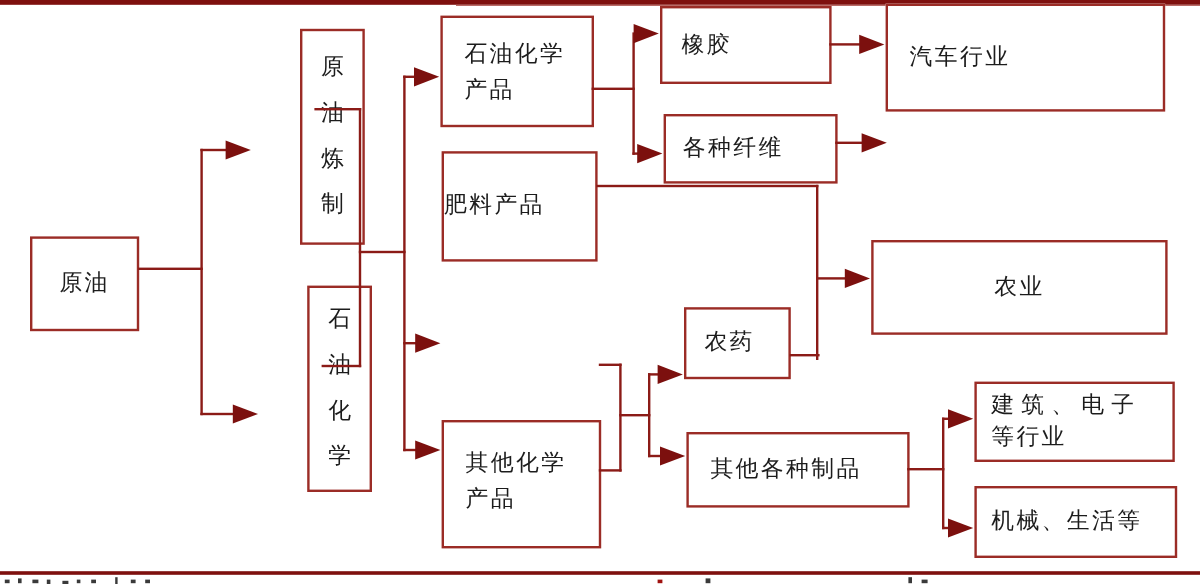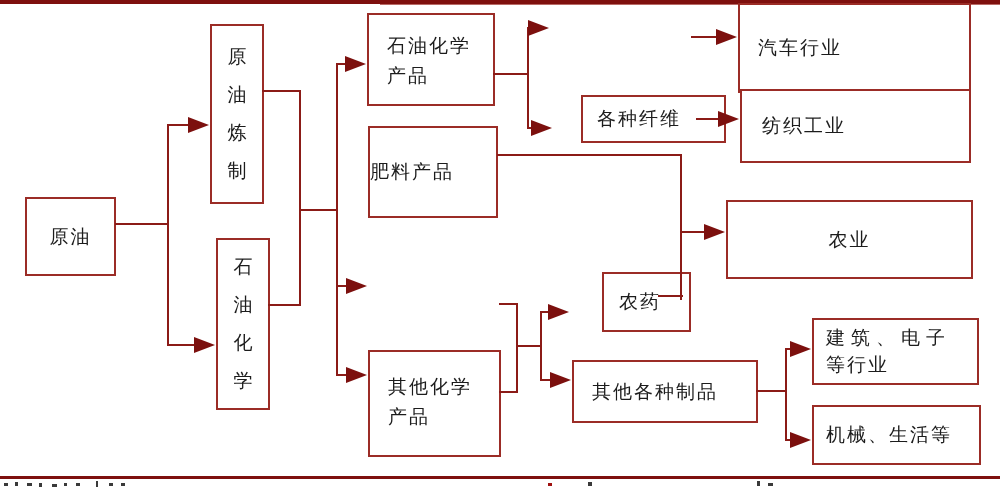--- a/index.html
+++ b/index.html
@@ -12,21 +12,21 @@
   .bar.top-light{top:4px;left:380px;width:620px;height:1px;background:#b96a66;}
   .bar.bottom{top:476px;height:3px;}
   .node{
     position:absolute;box-sizing:border-box;border:2px solid #9b2c26;background:#fff;
     display:flex;flex-direction:column;justify-content:center;align-items:flex-start;
     font-size:19px;letter-spacing:2px;line-height:30px;
   }
   .node .ln{display:block;}
   .center{align-items:center;padding:0;}
   .vert .lbl{width:22px;word-break:break-all;line-height:38px;text-align:center;letter-spacing:0;}
-  .vert{align-items:center;}
+  .vert{align-items:center;margin-left:40px;}
   .topalign{justify-content:flex-start;}
   .hl{position:absolute;height:2px;background:#8b1b17;}
   .vl{position:absolute;width:2px;background:#8b1b17;}
   .ah{position:absolute;width:0;height:0;border-top:8px solid transparent;
       border-bottom:8px solid transparent;border-left:21px solid #7c100e;}
   .wide{letter-spacing:6px;}
   .fmark{position:absolute;background:#3a3a3a;}
   .fmark.red{background:#a01210;}
 </style>
 </head>
@@ -58,38 +58,38 @@
   <div class="node" style="left:368px;top:126px;width:130px;height:92px;">
     <span class="ln">肥料产品</span>
   </div>
 
 
   <div class="node topalign" style="left:368px;top:350px;width:133px;height:107px;padding:20px 0 0 18px;text-align:right;">
     <span class="ln">其他化学</span>
     <span class="ln">产品</span>
   </div>
 
+  <div class="node" style="left:550px;top:5px;width:143px;height:65px;padding-left:16px;">
+    <span class="ln">橡胶</span>
+  </div>
 
-  <div class="node" style="left:553px;top:95px;width:145px;height:48px;padding-left:14px;margin-left:28px;">
+  <div class="node" style="left:553px;top:95px;width:145px;height:58px;padding-left:14px;">
     <span class="ln">各种纤维</span>
   </div>
 
   <div class="node" style="left:738px;top:3px;width:233px;height:90px;padding-left:18px;">
     <span class="ln">汽车行业</span>
   </div>
 
-  <div class="node" style="left:740px;top:89px;width:231px;height:74px;padding-left:20px;">
-    <span class="ln">纺织工业</span>
-  </div>
 
   <div class="node center" style="left:726px;top:200px;width:247px;height:79px;">
     <span class="ln">农业</span>
   </div>
 
-  <div class="node" style="left:570px;top:272px;width:89px;height:60px;padding-left:15px;margin-left:32px;">
+  <div class="node" style="left:570px;top:256px;width:89px;height:60px;padding-left:15px;">
     <span class="ln">农药</span>
   </div>
 
   <div class="node" style="left:572px;top:360px;width:186px;height:63px;padding-left:18px;">
     <span class="ln">其他各种制品</span>
   </div>
 
   <div class="node topalign" style="left:812px;top:318px;width:167px;height:67px;padding:4px 0 0 12px;line-height:27px;">
     <span class="ln wide">建筑、电子</span>
     <span class="ln">等行业</span>

